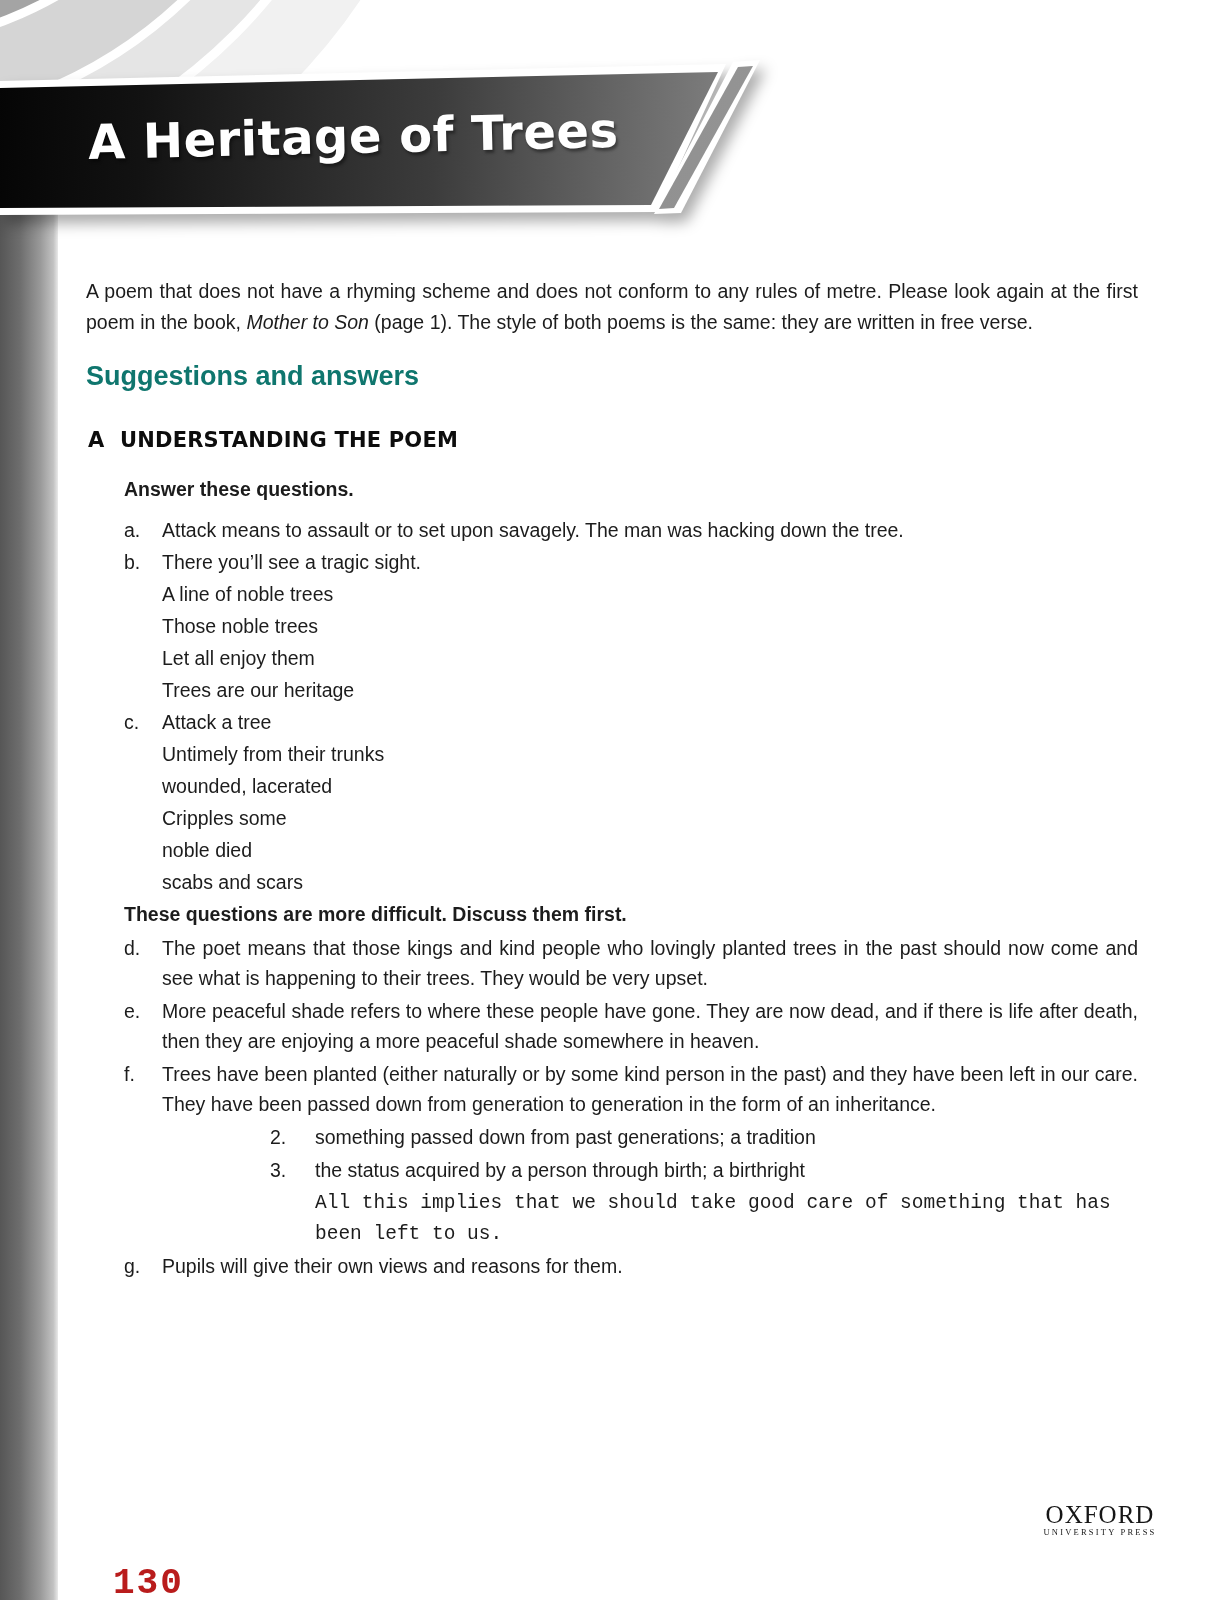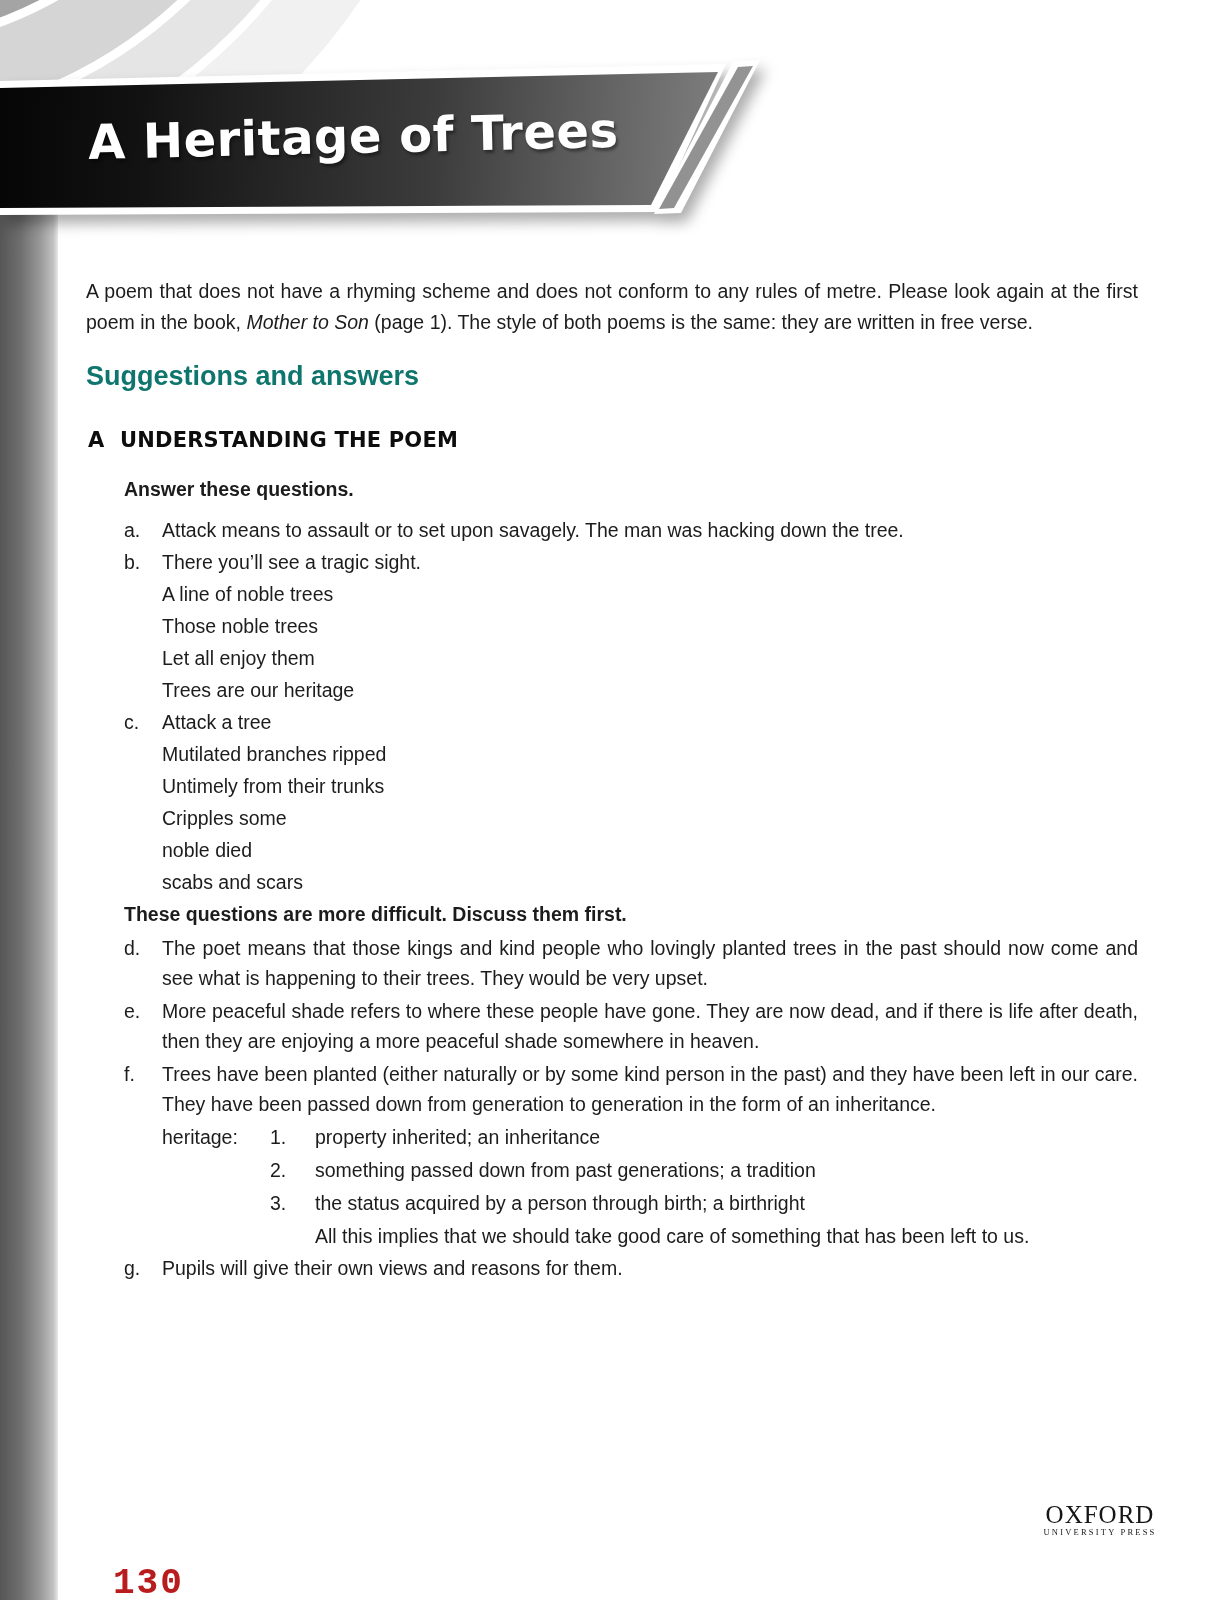--- a/index.html
+++ b/index.html
@@ -83,21 +83,21 @@
   .row.para .itext { text-align:justify; line-height:30px; }
   .row.para { margin-top:3px; margin-bottom:3px; }
   .subline { margin-left:76px; margin-top:1px; }
 
   .heritage-row { display:flex; margin-left:76px; margin-top:2px; }
   .heritage-row .hlabel { flex:none; width:108px; }
   .heritage-row .hnum   { flex:none; width:45px; }
   .heritage-row .htext  { flex:1; }
   .heritage-row.sub { margin-left:184px; }
   .heritage-row.sub .hnum { margin-left:0; }
-  .conclusion { margin-left:229px; margin-top:2px; }
+  .conclusion { margin-left:229px; margin-top:2px;font-family:Liberation Mono, monospace; }
 
   
   .page-number {
     position:absolute; left:113px; top:1563px;
     font-family:Liberation Mono, monospace; font-weight:bold;
     font-size:36px; letter-spacing:2px; color:#b91c1c;
   }
   .publisher {
     position:absolute; left:1040px; top:1502px; width:120px; text-align:center;
     font-family:Liberation Serif, serif; color:#161616;
@@ -153,22 +153,22 @@
       </div>
       <div class="subline">A line of noble trees</div>
       <div class="subline">Those noble trees</div>
       <div class="subline">Let all enjoy them</div>
       <div class="subline">Trees are our heritage</div>
 
       <div class="row">
         <span class="letter">c.</span>
         <span class="itext">Attack a tree</span>
       </div>
-      <div class="subline">Mutilated branches ripped</div>
       <div class="subline">Untimely from their trunks</div>
+      <div class="subline">wounded, lacerated</div>
       <div class="subline">Cripples some</div>
       <div class="subline">noble died</div>
       <div class="subline">scabs and scars</div>
 
       <div class="note-line">These questions are more difficult. Discuss them first.</div>
 
       <div class="row para">
         <span class="letter">d.</span>
         <span class="itext">The poet means that those kings and kind people who lovingly planted trees in the past should now come and see what is happening to their trees. They would be very upset.</span>
       </div>
@@ -176,25 +176,20 @@
       <div class="row para">
         <span class="letter">e.</span>
         <span class="itext">More peaceful shade refers to where these people have gone. They are now dead, and if there is life after death, then they are enjoying a more peaceful shade somewhere in heaven.</span>
       </div>
 
       <div class="row para">
         <span class="letter">f.</span>
         <span class="itext">Trees have been planted (either naturally or by some kind person in the past) and they have been left in our care. They have been passed down from generation to generation in the form of an inheritance.</span>
       </div>
 
-      <div class="heritage-row">
-        <span class="hlabel">heritage:</span>
-        <span class="hnum">1.</span>
-        <span class="htext">property inherited; an inheritance</span>
-      </div>
       <div class="heritage-row sub">
         <span class="hnum">2.</span>
         <span class="htext">something passed down from past generations; a tradition</span>
       </div>
       <div class="heritage-row sub">
         <span class="hnum">3.</span>
         <span class="htext">the status acquired by a person through birth; a birthright</span>
       </div>
       <div class="conclusion">All this implies that we should take good care of something that has been left to us.</div>
 

